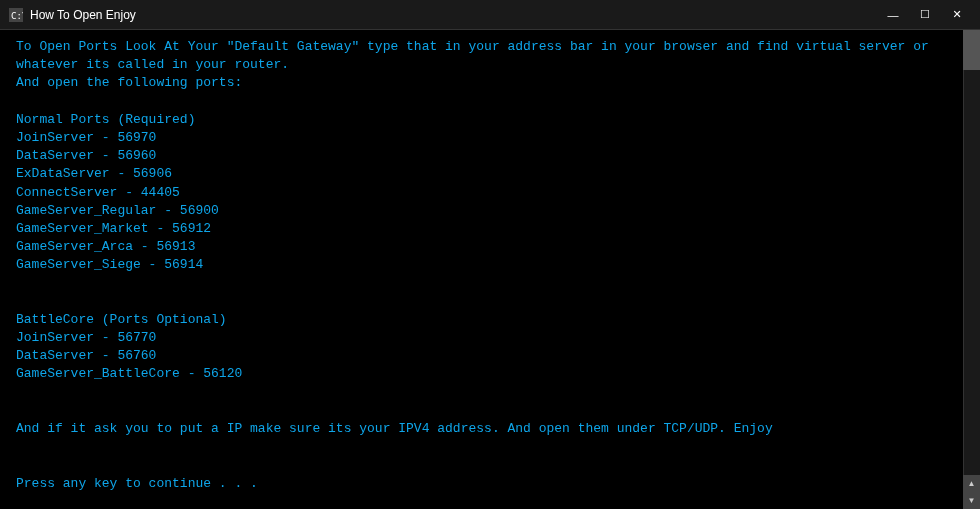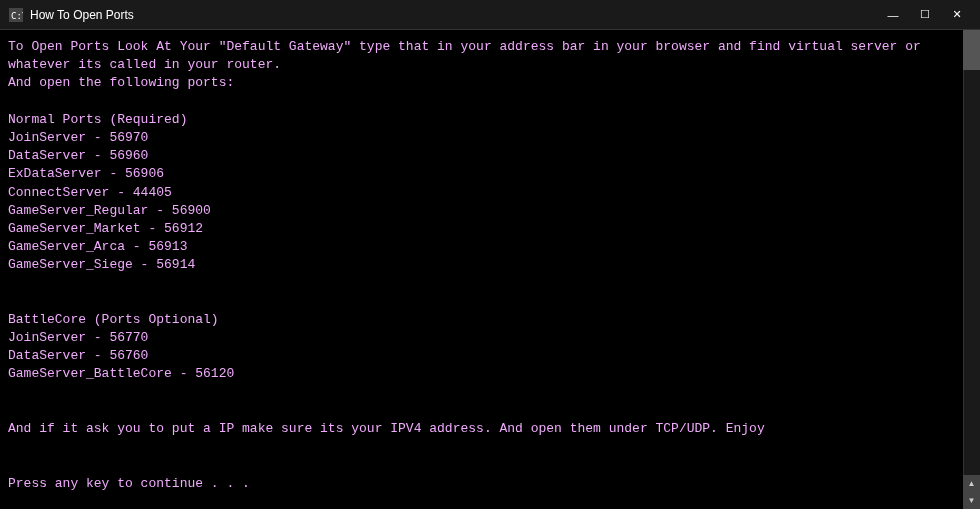--- a/index.html
+++ b/index.html
@@ -129,43 +129,43 @@
       background: #444;
       display: flex;
       align-items: center;
       justify-content: center;
       color: #ccc;
       font-size: 8px;
       cursor: pointer;
     }
 
     .terminal-text {
-      color: #f0abfc;
+      color: #0ea5e9;
       font-family: 'Courier New', Courier, monospace;
       font-size: 13px;
       line-height: 1.4;
-      padding: 8px 8px 8px 8px;
+      padding: 8px 8px 8px 16px;
       white-space: pre-wrap;
       word-wrap: break-word;
       padding-right: 25px;
     }
   </style>
 </head>
 <body>
 
 <div class="window">
   <div class="titlebar">
     <div class="titlebar-left">
       <div class="titlebar-icon">
         <svg viewBox="0 0 14 14" fill="none" xmlns="http://www.w3.org/2000/svg">
           <rect width="14" height="14" fill="#444"></rect>
           <text x="2" y="11" font-size="9" fill="white" font-family="monospace">C:\</text>
         </svg>
       </div>
-      <span class="titlebar-title">How To Open Ports</span>
+      <span class="titlebar-title">How To Open Enjoy</span>
     </div>
     <div class="titlebar-controls">
       <button class="titlebar-btn">—</button>
       <button class="titlebar-btn">☐</button>
       <button class="titlebar-btn close">✕</button>
     </div>
   </div>
 
   <div class="content-area">
     <div class="terminal-text">To Open Ports Look At Your "Default Gateway" type that in your address bar in your browser and find virtual server or whatever its called in your router.

